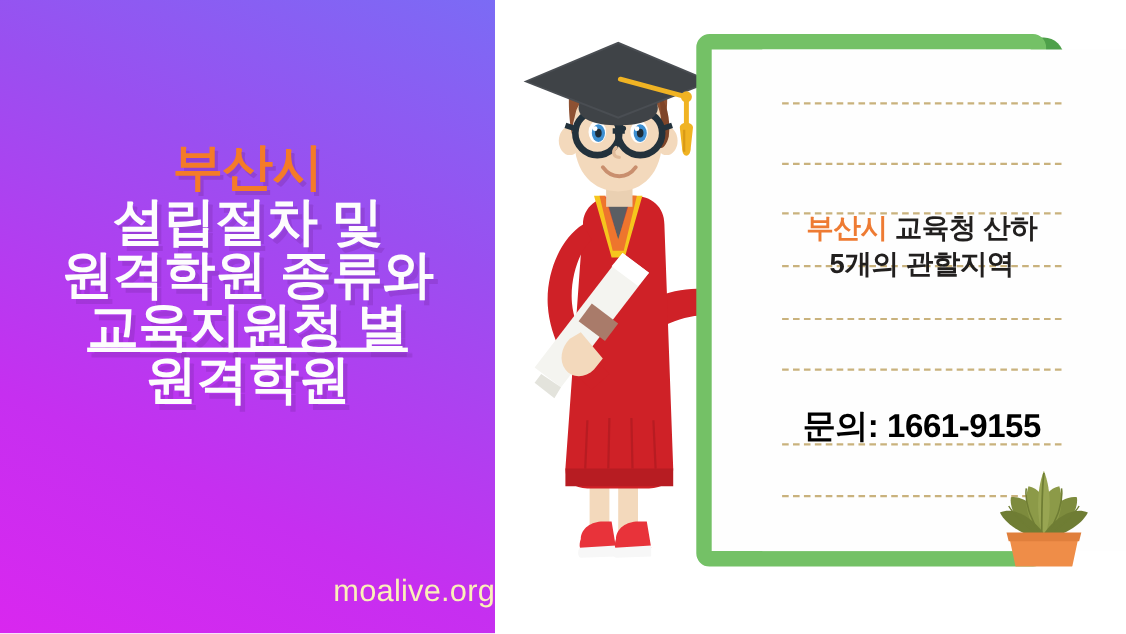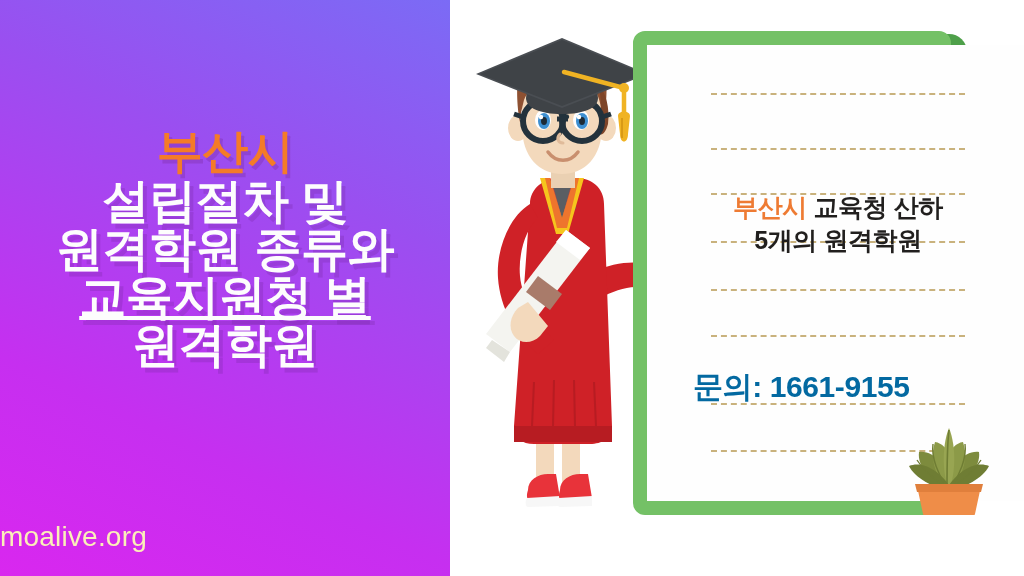--- a/index.html
+++ b/index.html
@@ -57,21 +57,21 @@
   #title-l1 { font-size: 47px; }
   #title-l2 { font-size: 47px; }
   #title-l3 { font-size: 47px; text-decoration: underline; }
   #title-l4 { font-size: 47px; }
 
   #site-url {
     position: absolute;
     left: 0;
     top: 521px;
     width: 450px;
-    text-align: left;
+    text-align: right;
     font-size: 28px;
     font-weight: normal;
     color: #fbf0b8;
     letter-spacing: 0.2px;
   }
 
   
   #right-panel {
     position: absolute;
     left: 450px;
@@ -145,23 +145,24 @@
     letter-spacing: -0.4px;
   }
   .paper-orange {
     color: #ee7b33;
   }
   #paper-phone {
     position: absolute;
     left: 0;
     top: 322px;
     width: 290px;
+    text-align: center;
     font-weight: bold;
     font-size: 30px;
-    color: #0369a1;
+    color: #000000;
     letter-spacing: -0.4px;
     white-space: nowrap;
   }
 
   
   #plant {
     position: absolute;
     left: 895px;
     top: 418px;
     width: 108px;
@@ -305,21 +306,21 @@
       <div class="rule-line" style="top:103px;"></div>
       <div class="rule-line" style="top:148px;"></div>
       <div class="rule-line" style="top:196px;"></div>
       <div class="rule-line" style="top:244px;"></div>
       <div class="rule-line" style="top:290px;"></div>
       <div class="rule-line" style="top:358px;"></div>
       <div class="rule-line" style="top:405px;"></div>
 
       <div id="paper-text">
         <span class="paper-line"><span class="paper-orange">부산시</span><span> 교육청 산하</span></span>
-        <span class="paper-line">5개의 원격학원</span>
+        <span class="paper-line">5개의 관할지역</span>
       </div>
 
       <div id="paper-phone">문의: 1661-9155</div>
     </div>
   </div>
 
   <svg id="plant" viewBox="0 0 108 98">
     <g>
       <path d="M54 72 C36 66 22 48 24 34 C38 32 54 48 58 68 Z" fill="#7d8b3d"></path>
       <path d="M54 72 C72 66 86 48 84 34 C70 32 54 48 50 68 Z" fill="#7d8b3d"></path>

